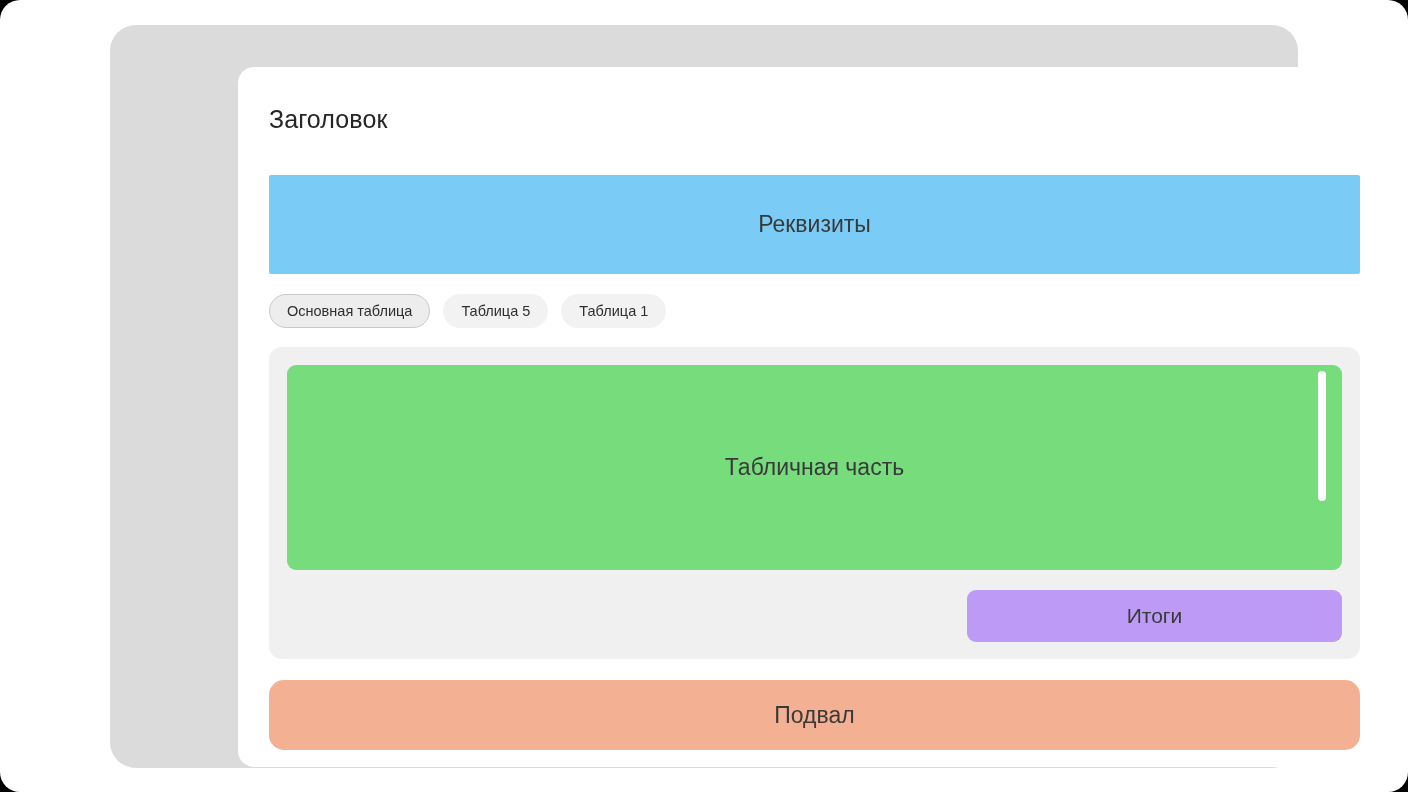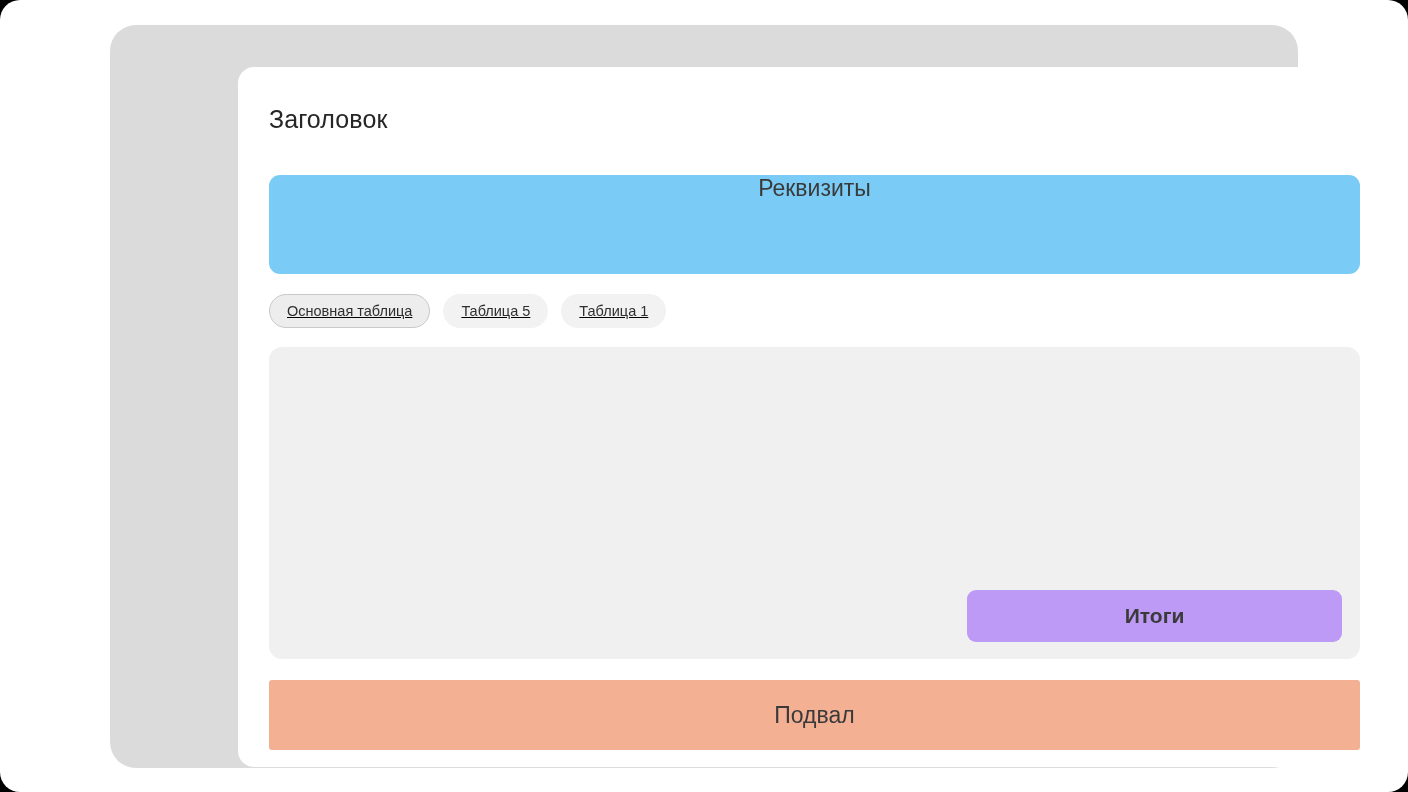--- a/index.html
+++ b/index.html
@@ -64,40 +64,40 @@
   }
 
   
   .requisites-band {
     position: absolute;
     left: 31px;
     top: 108px;
     width: 1091px;
     height: 99px;
     background: #7ACBF5;
-    border-radius: 11px;
-    display: flex;
+    border-radius: 2px;
+    display: flex;
+    align-items: center;
     justify-content: center;
   }
   .requisites-label {
     font-size: 23px;
     color: #3A3A3A;
     white-space: nowrap;
   }
 
   
   .tab-strip {
     position: absolute;
     left: 31px;
     top: 227px;
     height: 34px;
     display: flex;
     align-items: center;
     gap: 13px;
-    text-decoration: underline;
   }
   .tab {
     height: 34px;
     padding: 0 17px;
     display: flex;
     align-items: center;
     justify-content: center;
     border-radius: 17px;
     background: #F2F2F2;
     border: 1px solid transparent;
@@ -173,32 +173,31 @@
     border: none;
     border-radius: 9px;
     display: flex;
     align-items: center;
     justify-content: center;
     font-family: inherit;
     font-size: 21px;
     color: #3A3A3A;
     cursor: pointer;
     padding: 0;
-    font-weight: bold;
   }
 
   
   .footer-band {
     position: absolute;
     left: 31px;
     top: 613px;
     width: 1091px;
     height: 70px;
     background: #F3B093;
-    border-radius: 3px;
+    border-radius: 15px;
     display: flex;
     align-items: center;
     justify-content: center;
   }
   .footer-label {
     font-size: 23px;
     color: #3A3A3A;
     white-space: nowrap;
   }
 </style>
@@ -224,20 +223,26 @@
         <div class="tab">
           <span>Таблица 5</span>
         </div>
         <div class="tab">
           <span>Таблица 1</span>
         </div>
       </div>
 
       <div class="table-well">
 
+        <div class="tabular-part">
+          <span class="tabular-label">Табличная часть</span>
+          <div class="tabular-scrollbar">
+            <div class="tabular-scrollbar-thumb"></div>
+          </div>
+        </div>
 
         <button class="totals-button">
           <span>Итоги</span>
         </button>
 
       </div>
 
       <div class="footer-band">
         <span class="footer-label">Подвал</span>
       </div>

